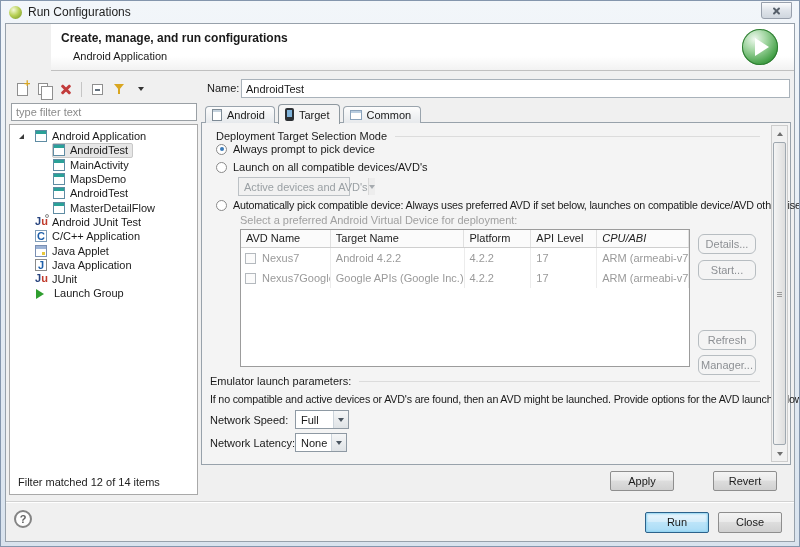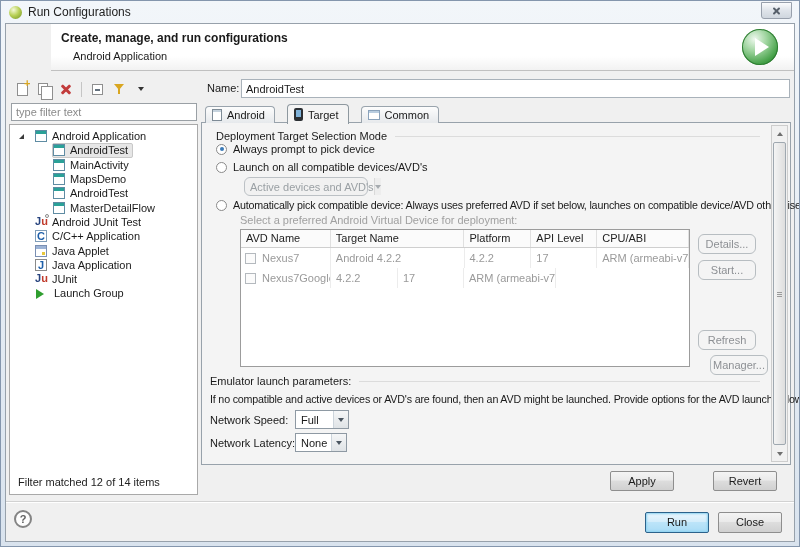--- a/index.html
+++ b/index.html
@@ -83,21 +83,21 @@
   .ti-launch-group { border:none; width:0; height:0; margin:1px 10px 0 1px;
         border-left:8px solid #2f9e2f; border-top:5px solid transparent; border-bottom:5px solid transparent; }
   .tree-status { position:absolute; left:8px; bottom:6px; color:#222; }
 
   
   .name-label { position:absolute; left:201px; top:58px; }
   .name-input { position:absolute; left:235px; top:55px; width:549px; height:19px; border:1px solid #a9b2ba;
         background:#fff; font:11px "Liberation Sans",sans-serif; padding:0 4px; color:#1a1a1a; }
 
   .tabs { position:absolute; left:199px; top:79px; height:20px; display:flex; align-items:flex-end; z-index:3; }
-  .tab { position:relative; height:17px; padding:0 9px 0 6px; margin-right:12px; display:inline-flex;
+  .tab { position:relative; height:17px; padding:0 9px 0 6px; margin-right:3px; display:inline-flex;
         align-items:center; gap:5px; border:1px solid #9aa4ad; border-bottom:none; border-radius:4px 4px 0 0;
         background:linear-gradient(#fdfdfd,#e6e9ec); }
   .tab.active { height:20px; background:#f4f4f4; border-color:#8e989f; margin-bottom:-1px; z-index:4; }
   .tabi { display:inline-block; }
   .android-config-icon { width:10px; height:12px; background:#fff; border:1px solid #7e8b96;
         box-shadow:inset 0 2px 0 #c6d3de; }
   .phone-icon { width:9px; height:13px; background:#2b2f33; border-radius:2px; position:relative; }
   .phone-icon::before { content:""; position:absolute; left:2px; top:2px; width:5px; height:7px; background:#7fb2d9; }
   .table-icon { width:12px; height:10px; background:#fff; border:1px solid #8aa2bb; box-shadow:inset 0 2px 0 #b9cde0; }
 
@@ -288,40 +288,40 @@
       </div>
 
       <div class="radio-row" style="top:19px">
         <span class="radio on"></span>
         <span>Always prompt to pick device</span>
       </div>
       <div class="radio-row" style="top:37px">
         <span class="radio"></span>
         <span>Launch on all compatible devices/AVD's</span>
       </div>
-      <div class="combo disabled" style="left:42px; top:54px; width:124px;border-radius:6px;">
+      <div class="combo disabled" style="left:36px; top:54px; width:112px;">
         <span>Active devices and AVD's</span>
         <span class="arrow-box">
             <span class="arr"></span>
           </span>
       </div>
       <div class="radio-row" style="top:75px">
         <span class="radio"></span>
         <span class="tight">Automatically pick compatible device: Always uses preferred AVD if set below, launches on compatible device/AVD otherwise.</span>
       </div>
 
       <div class="dim" style="position:absolute; left:38px; top:91px; white-space:nowrap;">Select a preferred Android Virtual Device for deployment:</div>
 
       <div class="avd-table">
         <div class="t-hrow">
             <div class="t-hc" style="width: 90px;">AVD Name</div>
             <div class="t-hc" style="width: 134px;">Target Name</div>
             <div class="t-hc" style="width: 67px;">Platform</div>
             <div class="t-hc" style="width: 66px;">API Level</div>
-            <div class="t-hc" style="width: 92px;">CPU/ABI</div>
+            <div class="t-hc" style="width: 92px; font-style: italic;">CPU/ABI</div>
           </div>
         <div>
             <div class="t-row">
               <div class="t-c" style="width: 90px; padding-left: 0px;">
                 <span class="cb"></span>
                 <span>Nexus7</span>
               </div>
               <div class="t-c" style="width: 134px;">
                 <span>Android 4.2.2</span>
               </div>
@@ -333,38 +333,41 @@
               </div>
               <div class="t-c" style="width: 92px;">
                 <span>ARM (armeabi-v7...</span>
               </div>
             </div>
             <div class="t-row">
               <div class="t-c" style="width: 90px; padding-left: 0px;">
                 <span class="cb"></span>
                 <span>Nexus7Google</span>
               </div>
+              <div class="t-c" style="width: 134px;">
+                <span>Google APIs (Google Inc.)</span>
+              </div>
               <div class="t-c" style="width: 67px;">
                 <span>4.2.2</span>
               </div>
               <div class="t-c" style="width: 66px;">
                 <span>17</span>
               </div>
               <div class="t-c" style="width: 92px;">
                 <span>ARM (armeabi-v7...</span>
               </div>
             </div>
           </div>
       </div>
 
       <div class="sidecol">
           <div class="btn disabled" style="top: 5px;">Details...</div>
           <div class="btn disabled" style="top: 31px;">Start...</div>
           <div class="btn disabled" style="top: 101px;">Refresh</div>
-          <div class="btn disabled" style="top: 126px; margin-left: 12px;">Manager...</div>
+          <div class="btn disabled" style="top: 126px;">Manager...</div>
         </div>
 
       <div class="emu-hd">
         <span>Emulator launch parameters:</span>
       </div>
       <div class="emu-desc tight">If no compatible and active devices or AVD's are found, then an AVD might be launched. Provide options for the AVD launch below.</div>
 
       <div class="param-row" style="top:287px">
         <span>Network Speed:</span>
       </div>

